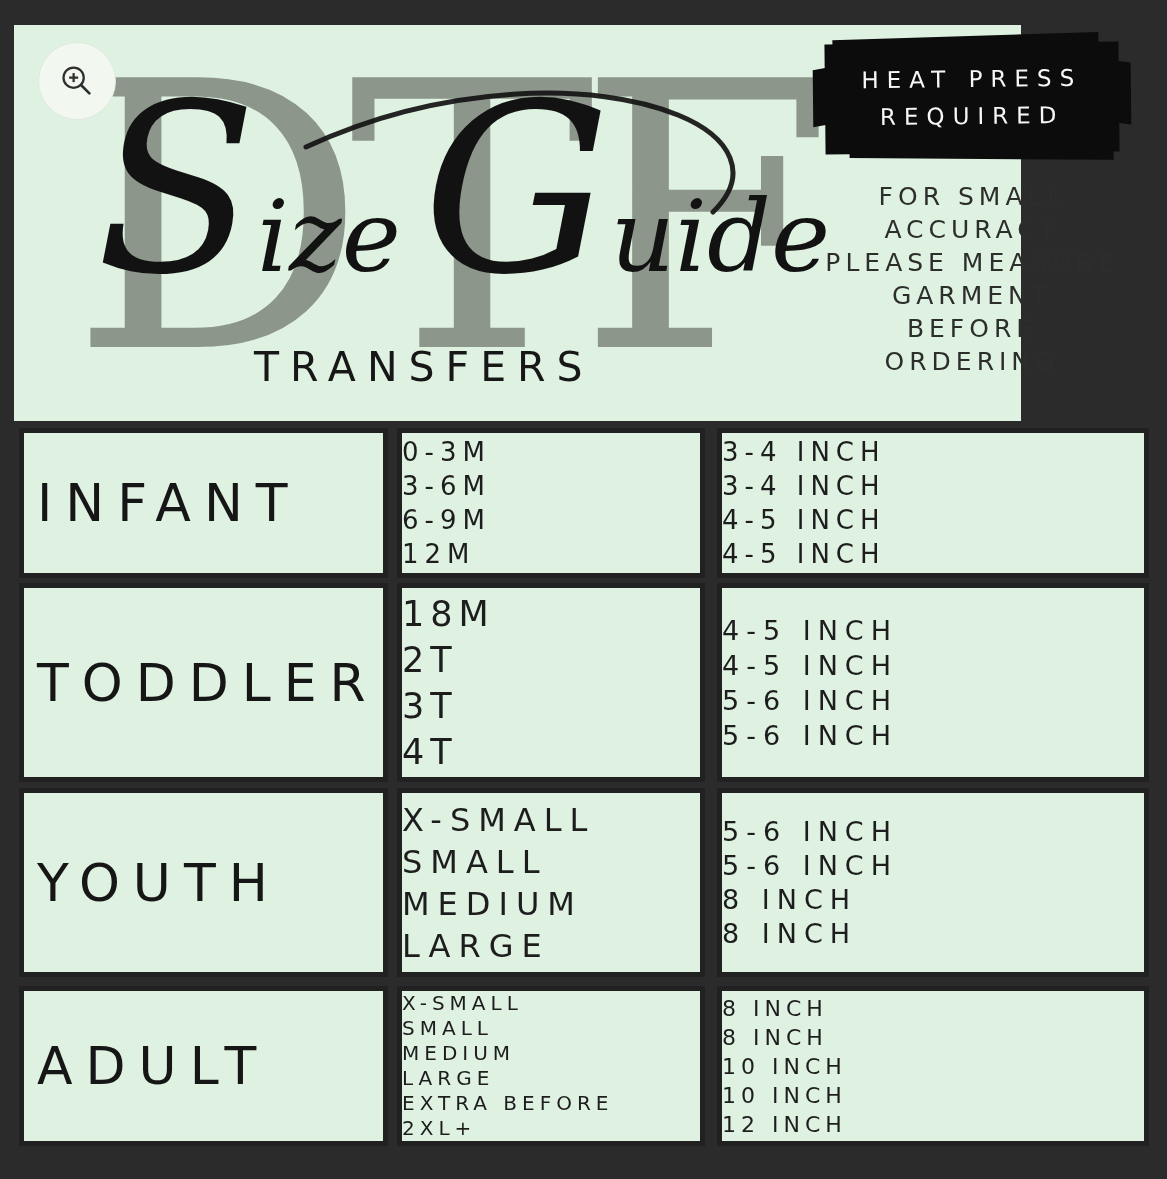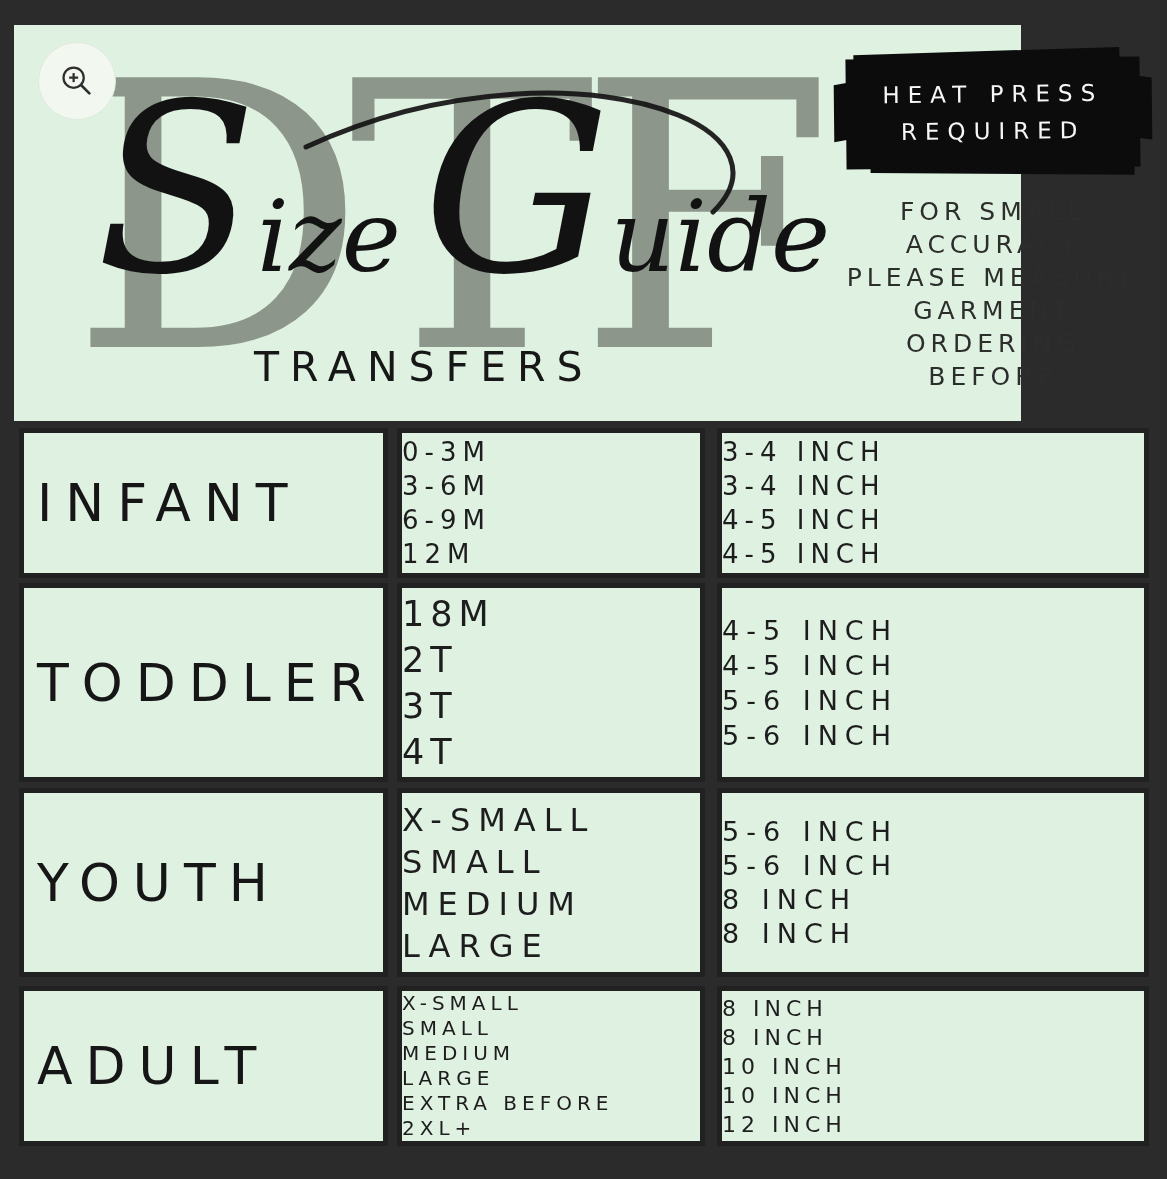--- a/index.html
+++ b/index.html
@@ -50,25 +50,25 @@
     position: absolute;
     left: 240px; top: 318px;
     font-size: 41px;
     letter-spacing: 11px;
     font-weight: 500;
     color: #171717;
     white-space: nowrap;
   }
   .right-col {
     position: absolute;
-    left: 790px; top: 33px;
+    left: 790px; top: 18px;
     width: 336px;
     display: flex;
     flex-direction: column;
-    align-items: flex-end;
+    align-items: center;
   }
   .badge {
     position: relative;
     width: 294px;
     padding: 18px 4px;
     background: #0c0c0c;
     transform: rotate(-0.6deg);
     display: flex;
     flex-direction: column;
     align-items: center;
@@ -181,22 +181,22 @@
         <div class="streak left"></div>
         <div class="streak right"></div>
         <span>HEAT PRESS</span>
         <span>REQUIRED</span>
       </div>
       <div class="note">
         <span>FOR SMALL</span>
         <span>ACCURACY</span>
         <span>PLEASE MEASURE</span>
         <span>GARMENT</span>
+        <span>BEFORE</span>
         <span>ORDERING</span>
-        <span>BEFORE</span>
       </div>
     </div>
   </div>
 
   <button class="zoom-btn">
     <svg width="36" height="36" viewBox="0 0 32 32">
       <circle cx="13" cy="13" r="9" fill="none" stroke="#2e2e2e" stroke-width="2"></circle>
       <line x1="19.8" y1="19.8" x2="27" y2="27" stroke="#2e2e2e" stroke-width="2.4" stroke-linecap="round"></line>
       <line x1="9" y1="13" x2="17" y2="13" stroke="#2e2e2e" stroke-width="2"></line>
       <line x1="13" y1="9" x2="13" y2="17" stroke="#2e2e2e" stroke-width="2"></line>

